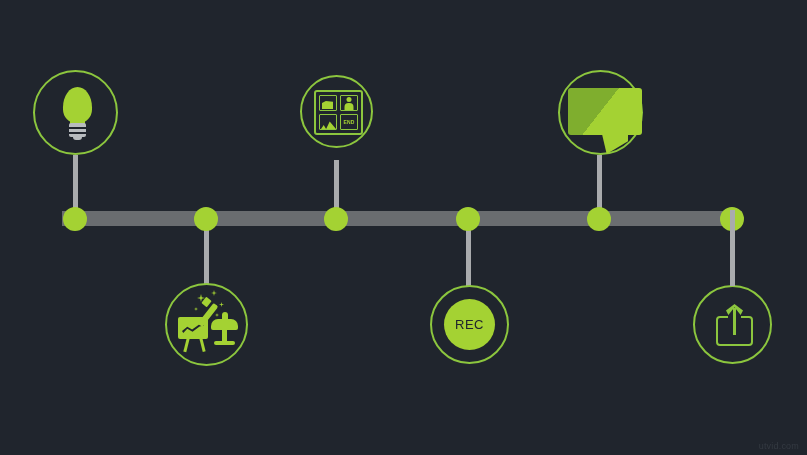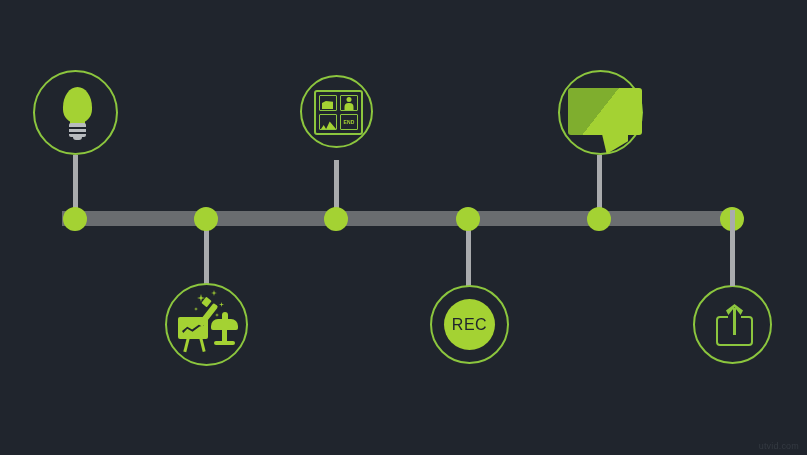--- a/index.html
+++ b/index.html
@@ -257,21 +257,21 @@
   .rec-fill {
     position: absolute;
     left: 12px; top: 12px;
     width: 51px; height: 51px;
     border-radius: 50%;
     background: #a4d233;
     display: flex;
     align-items: center;
     justify-content: center;
     color: #20252d;
-    font-size: 16px;
+    font-size: 13px;
     font-weight: normal;
     letter-spacing: 0.5px;
   }
 
   
   .m-share { left: 693px; top: 285px; width: 79px; height: 79px; }
   .share-box {
     position: absolute;
     left: 21px; top: 29px;
     width: 37px; height: 30px;

